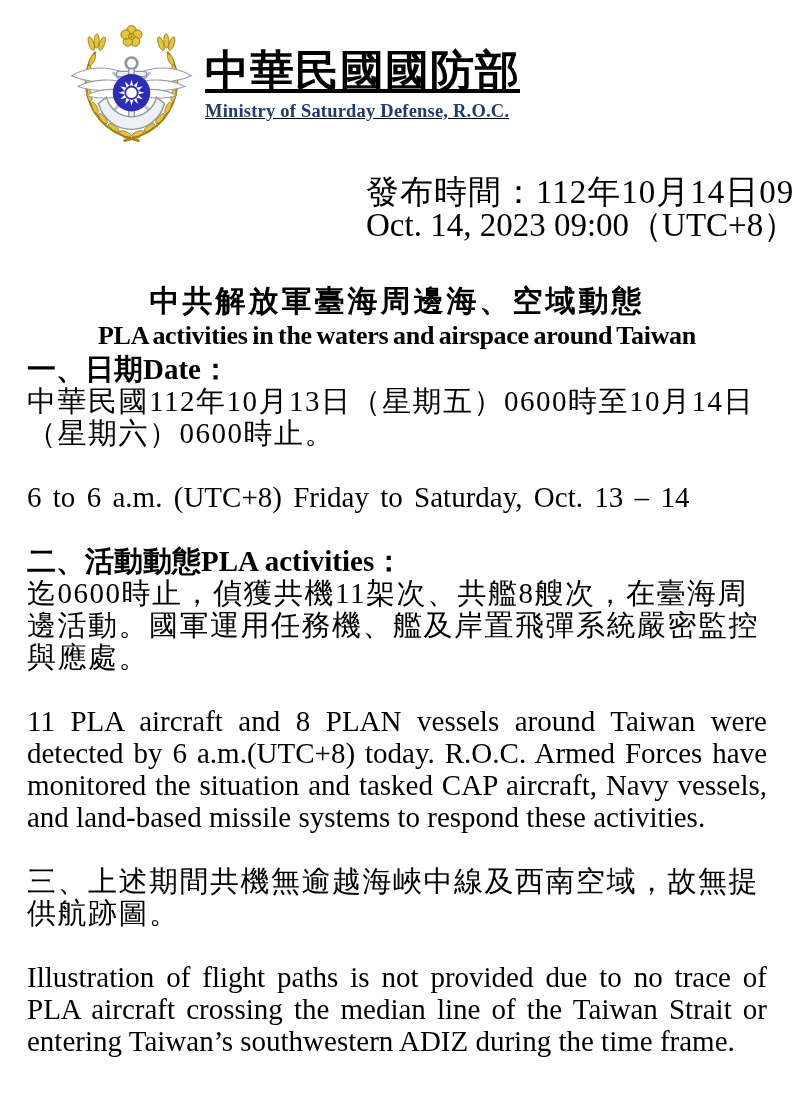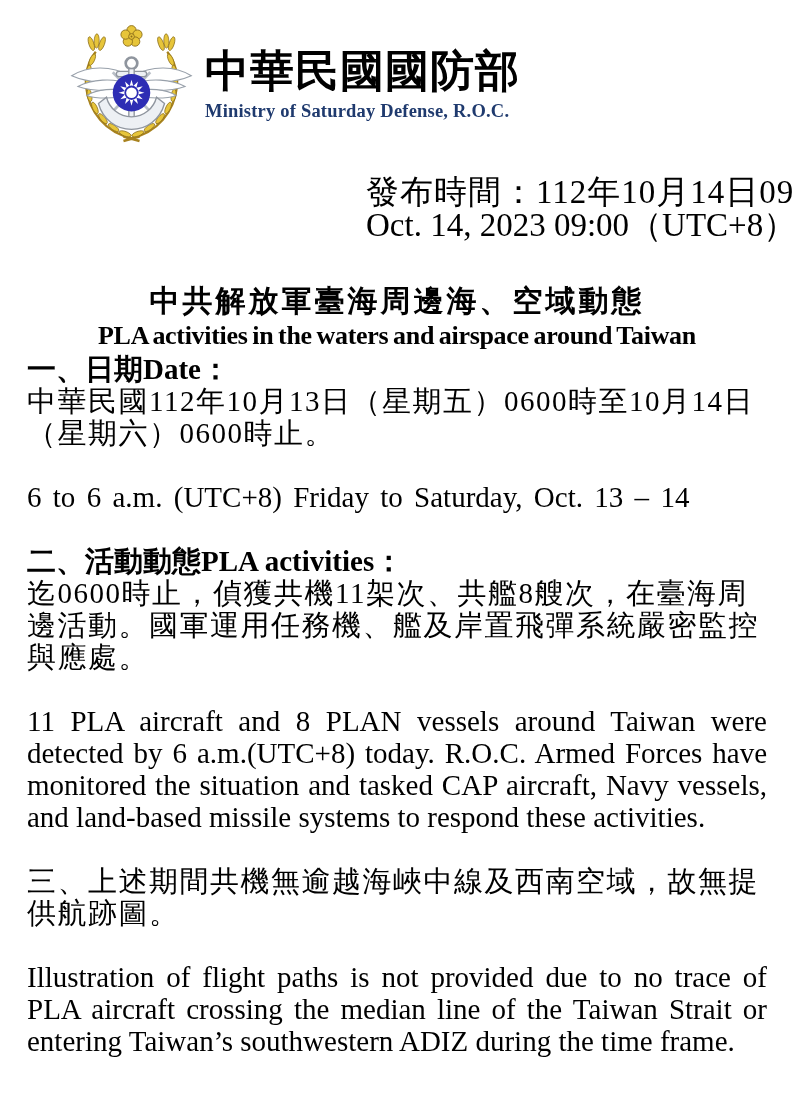--- a/index.html
+++ b/index.html
@@ -11,21 +11,21 @@
     padding: 24px 27px 0 27px;
     background: #ffffff;
     color: #000000;
     font-family: "Liberation Serif", "DejaVu Serif", serif;
     overflow: hidden;
   }
 
   
   .hdr { display: flex; align-items: flex-start; }
   .emblem { flex: 0 0 auto; margin-left: 37px; width: 135px; height: 125px; }
-  .hdr-text { margin-left: 6px; padding-top: 26px; }
+  .hdr-text { margin-left: 6px; padding-top: 26px; text-decoration: underline; }
   .hdr-zh {
     font-size: 44px; font-weight: 700; line-height: 1;
     letter-spacing: 1px; white-space: nowrap;
   }
   .hdr-en {
     margin-top: 7px; font-size: 18.5px; font-weight: 700;
     letter-spacing: 0.2px; color: #1f3a6e; white-space: nowrap;
   }
 
   

